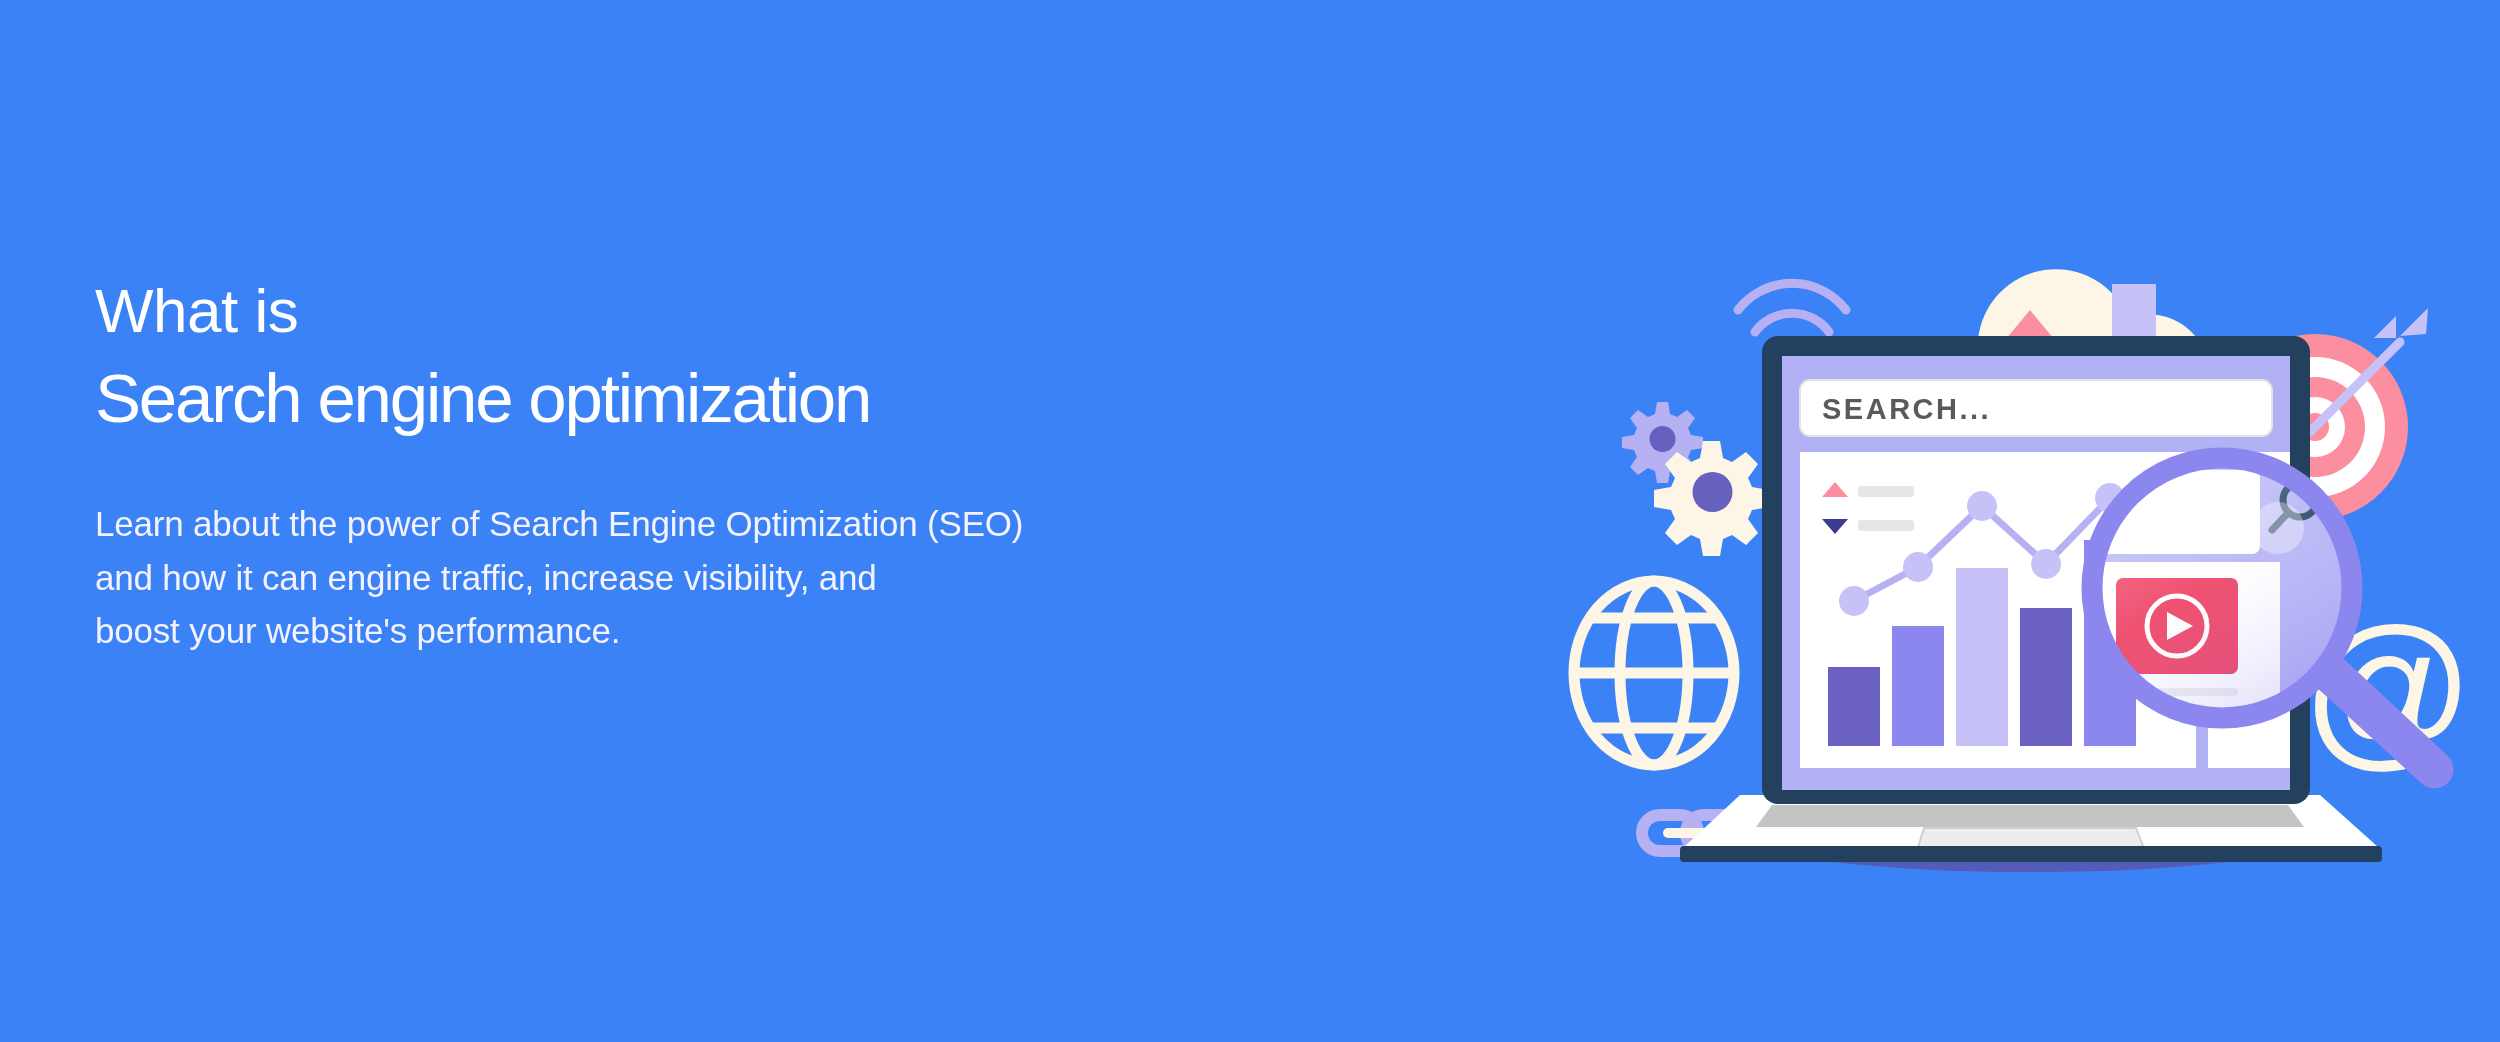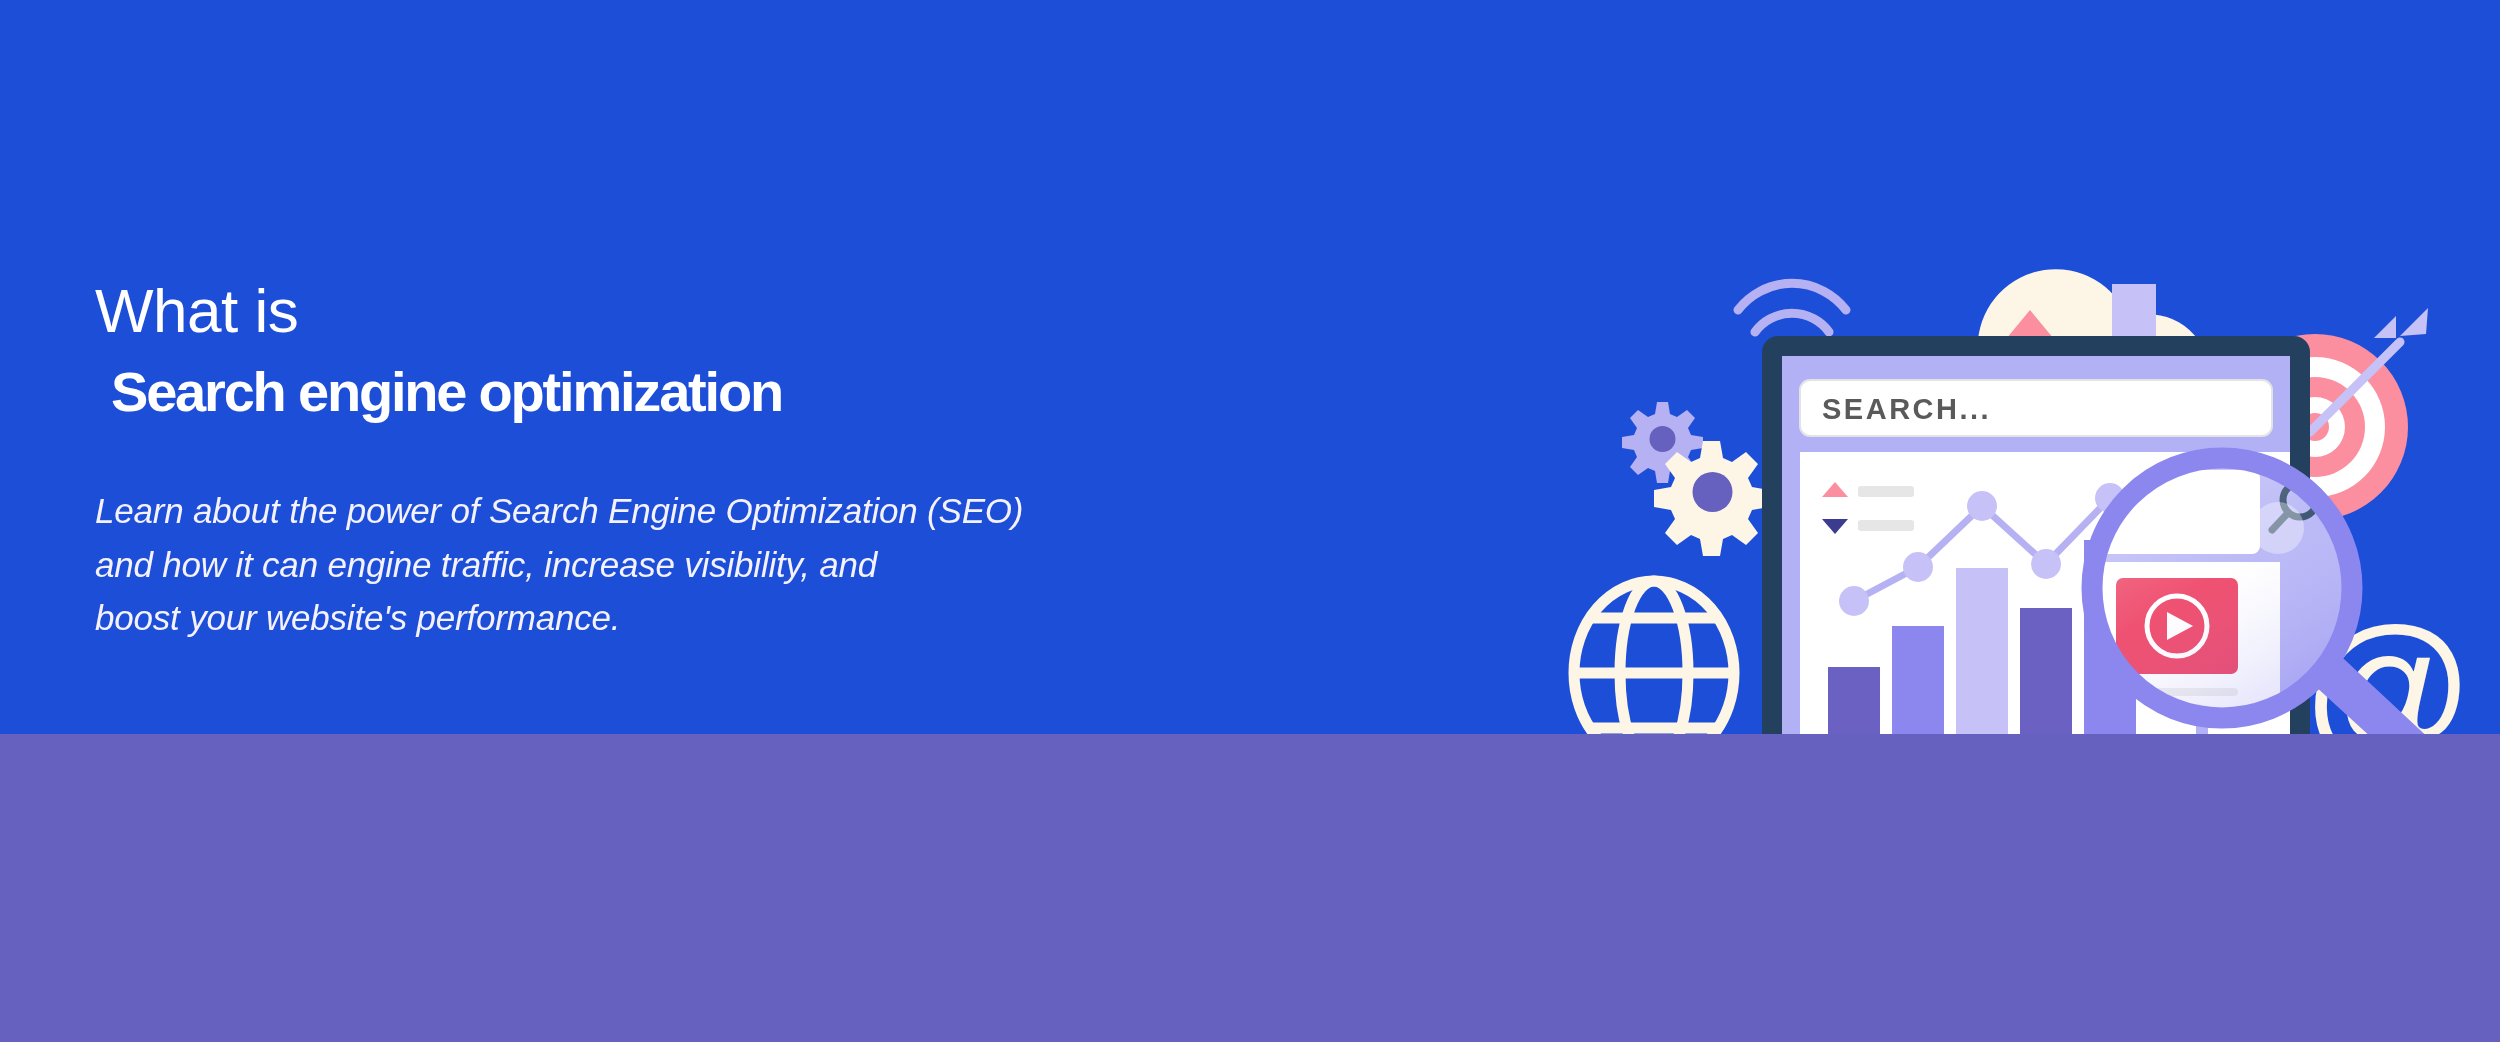--- a/index.html
+++ b/index.html
@@ -2,35 +2,35 @@
 <html><head>
 <meta charset="utf-8">
 <style>
   html,body{margin:0;padding:0;}
   body{
     width:2500px;height:1042px;overflow:hidden;
     background:#6660bf;
     font-family:"Liberation Sans", sans-serif;
     -webkit-font-smoothing:antialiased;
   }
-  .banner{position:relative;width:2500px;height:734px;background:#1d4ed8;overflow:hidden;}
+  .banner{position:relative;width:2500px;height:1042px;background:#3b82f6;overflow:hidden;}
 
   
   .copy{position:absolute;left:95px;top:280px;width:1250px;}
   .eyebrow{
     font-size:62px;line-height:1.0;font-weight:400;color:#ffffff;
     letter-spacing:-0.5px;margin:0 0 22px 0;
   }
   .headline{
-    font-size:56px;line-height:1.0;font-weight:700;color:#ffffff;
-    letter-spacing:-2.2px;margin:16px;
+    font-size:69px;line-height:1.0;font-weight:400;color:#ffffff;
+    letter-spacing:-2.2px;margin:0;
   }
   .subcopy{
     margin:64px 0 0 0;font-size:35px;line-height:1.53;font-weight:400;
-    color:#f4f2ff;letter-spacing:-0.2px;max-width:1140px;font-style:italic;
+    color:#f4f2ff;letter-spacing:-0.2px;max-width:1140px;
   }
   .subcopy span{display:block;}
 
   
   .illus{position:absolute;left:1560px;top:140px;width:940px;height:740px;}
   .illus svg{display:block;width:100%;height:100%;}
 </style>
 </head>
 <body>
 

